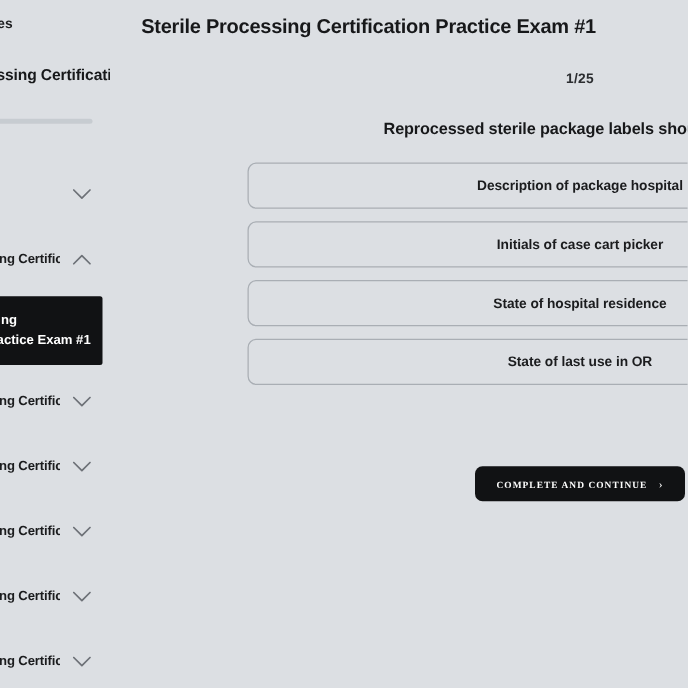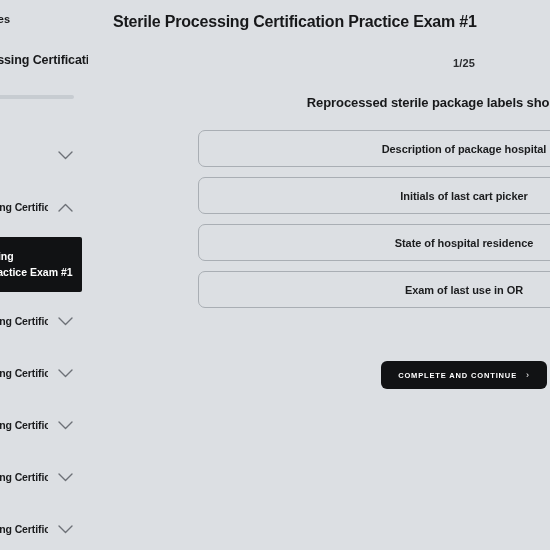--- a/index.html
+++ b/index.html
@@ -203,26 +203,27 @@
   .continue-btn {
     background: #111214;
     color: #ffffff;
     border: none;
     border-radius: 6px;
     height: 28px;
     padding: 0 17px;
     display: inline-flex;
     align-items: center;
     gap: 9px;
-    font-family: Liberation Sans, sans-serif;
+    font-family: Liberation Serif, serif;
     font-size: 7.5px;
     font-weight: 700;
     letter-spacing: .85px;
     cursor: pointer;
     white-space: nowrap;
+    margin-top: 12px;
   }
   .continue-btn .arrow {
     font-size: 9px;
     line-height: 1;
     font-weight: 400;
   }
 </style>
 </head>
 <body>
 
@@ -322,27 +323,27 @@
 
       <div class="q-counter">1/25</div>
 
       <div class="q-text">Reprocessed sterile package labels should include:</div>
 
       <div class="answers">
         <div class="answer-option">
           <span>Description of package hospital</span>
         </div>
         <div class="answer-option">
-          <span>Initials of last cart picker</span>
+          <span>Initials of case cart picker</span>
         </div>
         <div class="answer-option">
           <span>State of hospital residence</span>
         </div>
         <div class="answer-option">
-          <span>Exam of last use in OR</span>
+          <span>State of last use in OR</span>
         </div>
       </div>
 
       <div class="continue-row">
         <button class="continue-btn">
           <span>COMPLETE AND CONTINUE</span>
           <span class="arrow">›</span>
         </button>
       </div>
 

